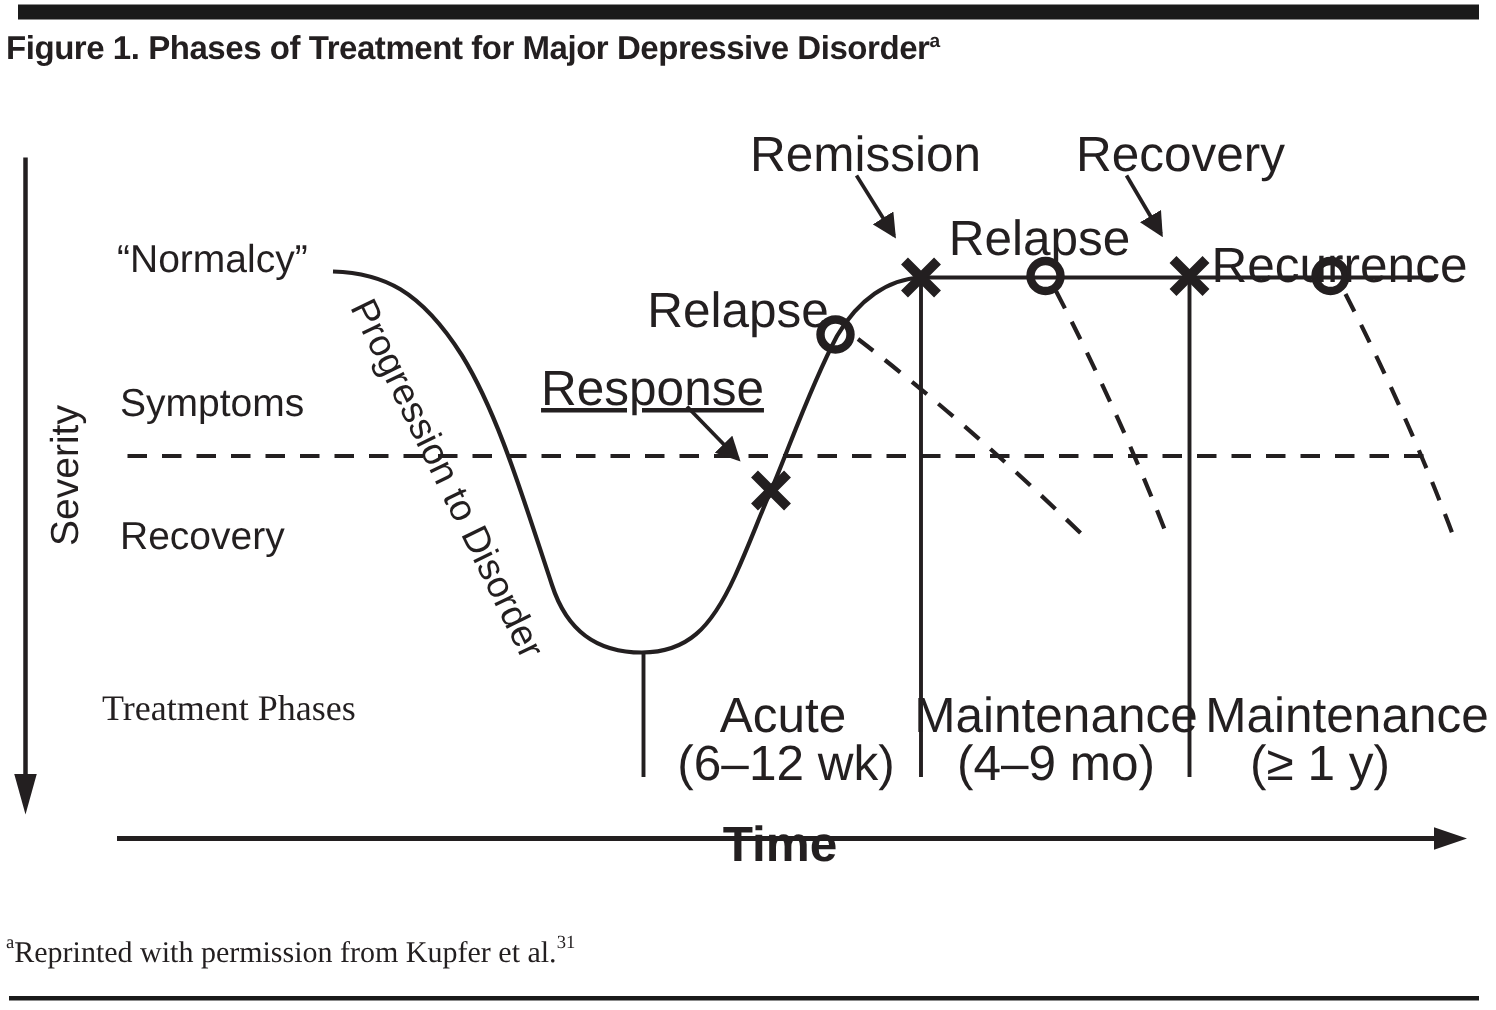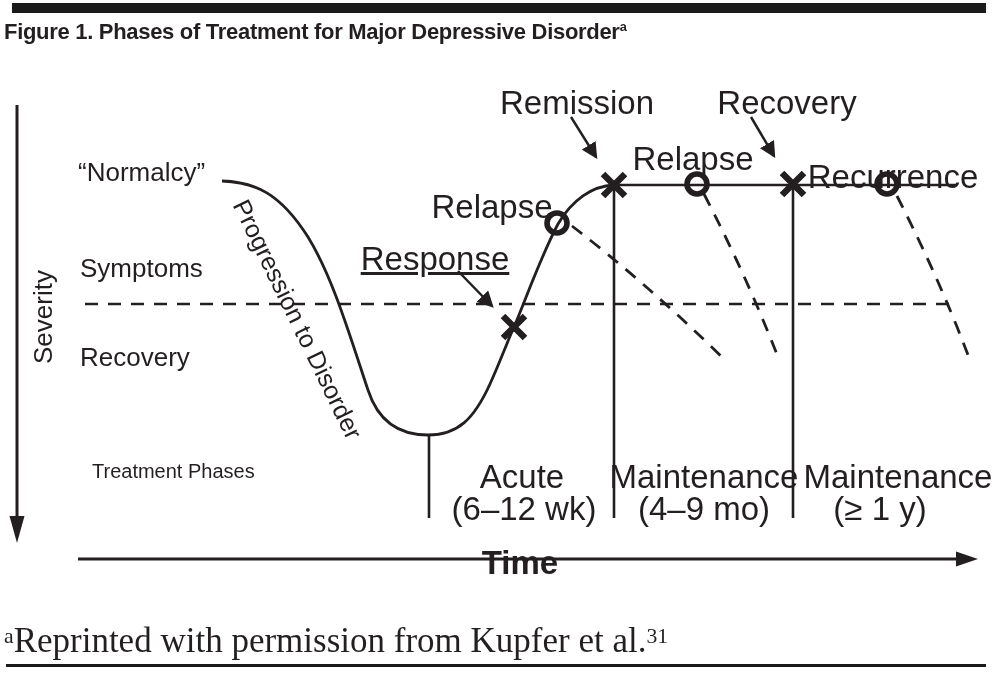--- a/index.html
+++ b/index.html
@@ -20,21 +20,21 @@
   .severity{
     position:absolute;left:-38px;top:303px;width:160px;height:28px;text-align:center;
     transform:rotate(-90deg);font-size:26px;
   }
   .progression{
     position:absolute;left:253px;top:195px;font-size:25px;white-space:nowrap;
     transform:rotate(64deg);transform-origin:0 0;
   }
   .footnote{
     position:absolute;left:4px;top:622px;font-family:"Liberation Serif","DejaVu Serif",serif;
-    font-size:35px;line-height:1.1;white-space:nowrap;
+    font-size:20px;line-height:1.1;white-space:nowrap;
   }
   .footnote sup{font-size:0.62em;vertical-align:9px;}
 </style>
 </head>
 <body>
 
 <div class="page">
 
   <div class="toprule"></div>
 
@@ -95,21 +95,21 @@
   <div class="lbl" style="left:80px;top:255px;font-size:26px;">Symptoms</div>
   <div class="lbl" style="left:80px;top:344px;font-size:26px;">Recovery</div>
 
   <div class="lbl ctr" style="left:435px;top:242px;text-decoration:underline;">Response</div>
   <div class="lbl ctr" style="left:492px;top:190px;">Relapse</div>
   <div class="lbl ctr" style="left:577px;top:86px;">Remission</div>
   <div class="lbl ctr" style="left:693px;top:142px;">Relapse</div>
   <div class="lbl ctr" style="left:751px;top:86px;margin-left:36px;">Recovery</div>
   <div class="lbl ctr" style="left:893px;top:160px;">Recurrence</div>
 
-  <div class="lbl" style="left:92px;top:461px;font-size:20px;">Treatment Phases</div>
+  <div class="lbl" style="left:68px;top:461px;font-size:24px;font-family:Liberation Serif, serif;">Treatment Phases</div>
 
   <div class="lbl ctr" style="left:522px;top:460px;">Acute</div>
   <div class="lbl ctr" style="left:524px;top:492px;">(6–12 wk)</div>
 
   <div class="lbl ctr" style="left:704px;top:460px;">Maintenance</div>
   <div class="lbl ctr" style="left:704px;top:492px;">(4–9 mo)</div>
 
   <div class="lbl ctr" style="left:878px;top:460px;margin-left:20px;">Maintenance</div>
   <div class="lbl ctr" style="left:880px;top:492px;">(≥ 1 y)</div>
 

